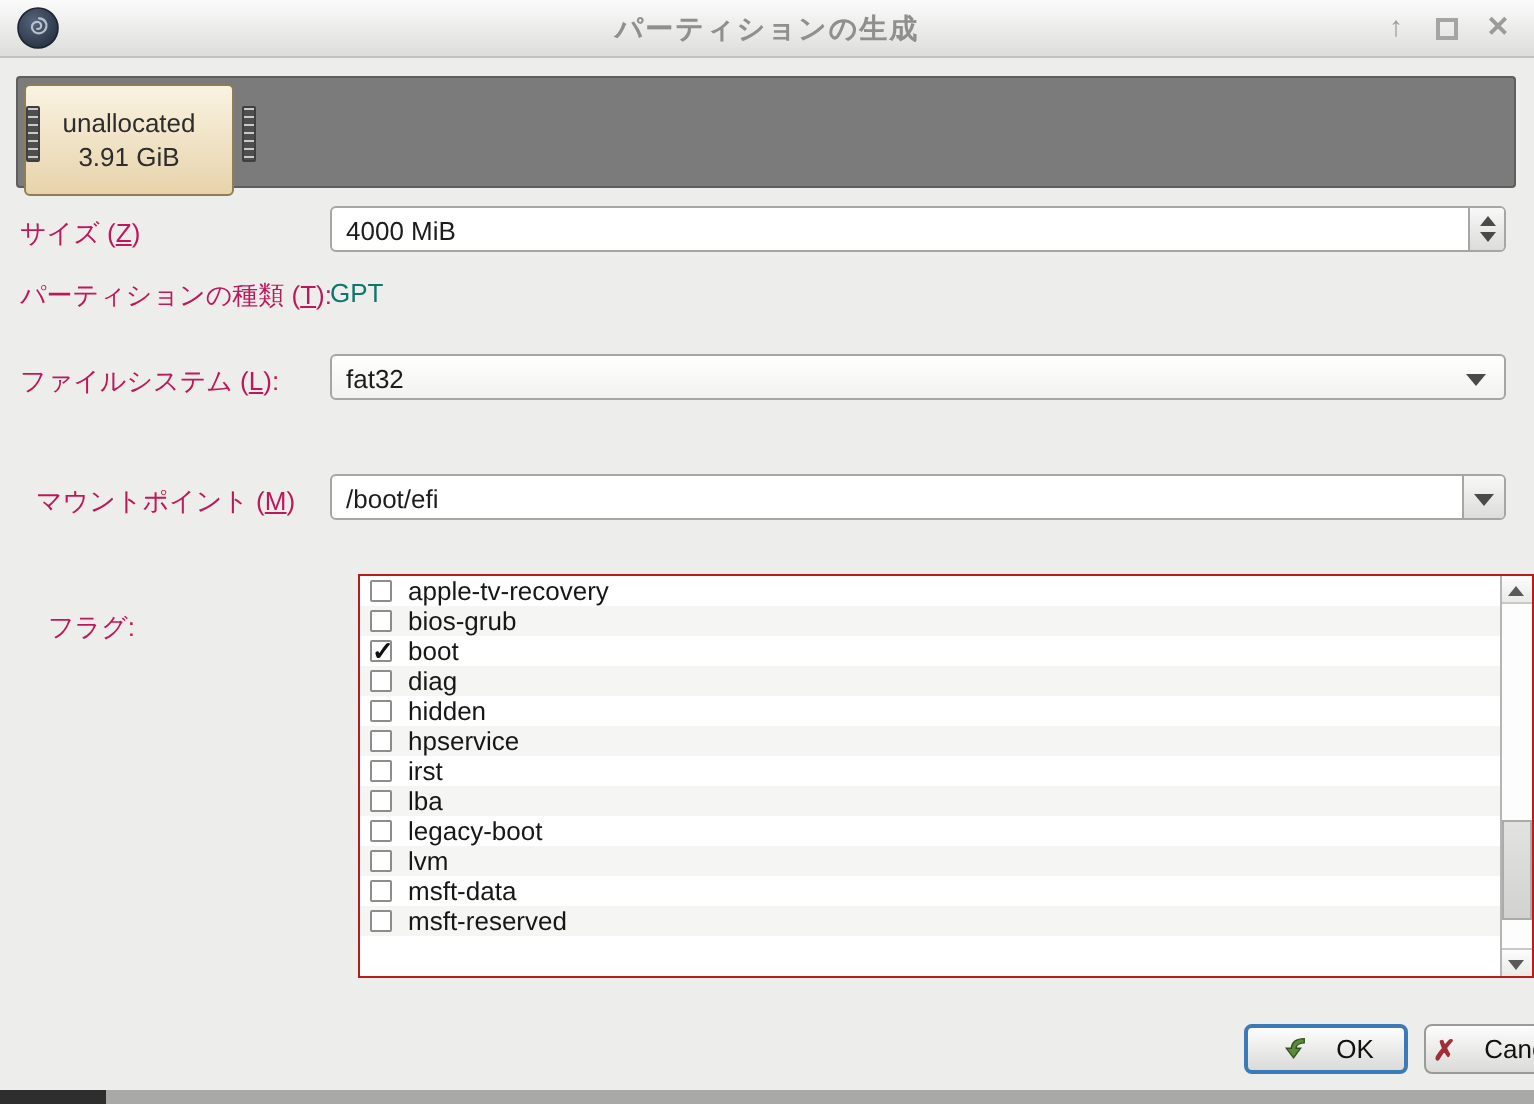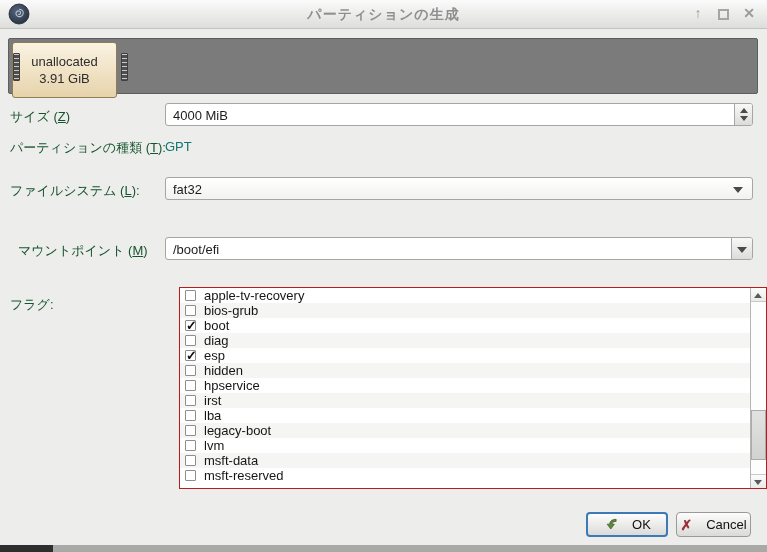--- a/index.html
+++ b/index.html
@@ -41,21 +41,21 @@
   }
   .grip {
     position:absolute; top:14px; width:7px; height:28px;
     background:repeating-linear-gradient(to bottom,#c9c9c9 0 1px,#4e4e4e 1px 4px);
     border:1px solid #3f3f3f; border-radius:1px;
   }
   .grip-left { left:4px; }
   .grip-right { left:112px; }
 
   
-  .flabel { position:absolute; left:10px; font-size:13px; color:#14532d; }
+  .flabel { position:absolute; left:10px; font-size:13px; color:#be185d; }
   .u { text-decoration:underline; }
 
   .field {
     position:absolute; left:165px; width:588px; height:23px;
     border:1px solid #a6a6a4; border-radius:3px; background:#fff;
     font-size:13px; line-height:21px;
   }
   .field .val { position:absolute; left:7px; top:1px; }
 
   
@@ -108,21 +108,21 @@
   .sb-down { bottom:0; border-top:1px solid #c9c9c7; }
   .sb-tri-up { position:absolute; left:3px; top:5px; width:0; height:0; border-left:4px solid transparent; border-right:4px solid transparent; border-bottom:5px solid #5a5a5a; }
   .sb-tri-down { position:absolute; left:3px; top:5px; width:0; height:0; border-left:4px solid transparent; border-right:4px solid transparent; border-top:5px solid #5a5a5a; }
   .sb-thumb { position:absolute; left:0; right:0; top:122px; height:50px; background:linear-gradient(#e2e2e0,#d2d2d0); border:1px solid #ababab; }
 
   
   .btn {
     position:absolute; top:512px; height:25px;
     display:flex; align-items:center; justify-content:center; gap:14px;
     background:linear-gradient(#fdfdfd,#dadad8);
-    font-size:13px; color:#111; border-radius:4px; cursor:default;
+    font-size:13px; color:#111; border-radius:4px; cursor:default;margin-left:36px;
   }
   .btn-ok { left:586px; width:82px; border:2px solid #3b79b7; }
   .btn-cancel { left:676px; width:75px; border:1px solid #9a9a98; }
   .x-icon { color:#9e2f36; font-weight:bold; font-size:14px; }
 
   
   .bottom-strip { position:absolute; left:0; right:0; bottom:0; height:7px; background:#a9a9a7; }
   .bottom-strip .dark { position:absolute; left:0; top:0; width:53px; height:7px; background:#2e2e2e; }
 </style>
 </head>
@@ -183,43 +183,39 @@
 <div class="flabel" style="top:242px;margin-left:8px;">
   <span>マウントポイント (</span><span class="u">M</span><span>)</span>
 </div>
 <div class="field" style="top:237px;">
   <span class="val">/boot/efi</span>
   <div class="combo-btn">
     <div class="arrow"></div>
   </div>
 </div>
 
-<div class="flabel" style="top:296px;">フラグ:</div>
+<div class="flabel" style="top:305px;margin-left:14px;">フラグ:</div>
 
 <div class="flag-list">
   <div class="flag-rows">
     <div class="flag-row">
         <span class="checkbox"></span>
         <span class="flag-text">apple-tv-recovery</span>
       </div>
     <div class="flag-row">
         <span class="checkbox"></span>
         <span class="flag-text">bios-grub</span>
       </div>
     <div class="flag-row">
         <span class="checkbox checked"></span>
         <span class="flag-text">boot</span>
       </div>
     <div class="flag-row">
         <span class="checkbox"></span>
         <span class="flag-text">diag</span>
-      </div>
-    <div class="flag-row">
-        <span class="checkbox checked"></span>
-        <span class="flag-text">esp</span>
       </div>
     <div class="flag-row">
         <span class="checkbox"></span>
         <span class="flag-text">hidden</span>
       </div>
     <div class="flag-row">
         <span class="checkbox"></span>
         <span class="flag-text">hpservice</span>
       </div>
     <div class="flag-row">

